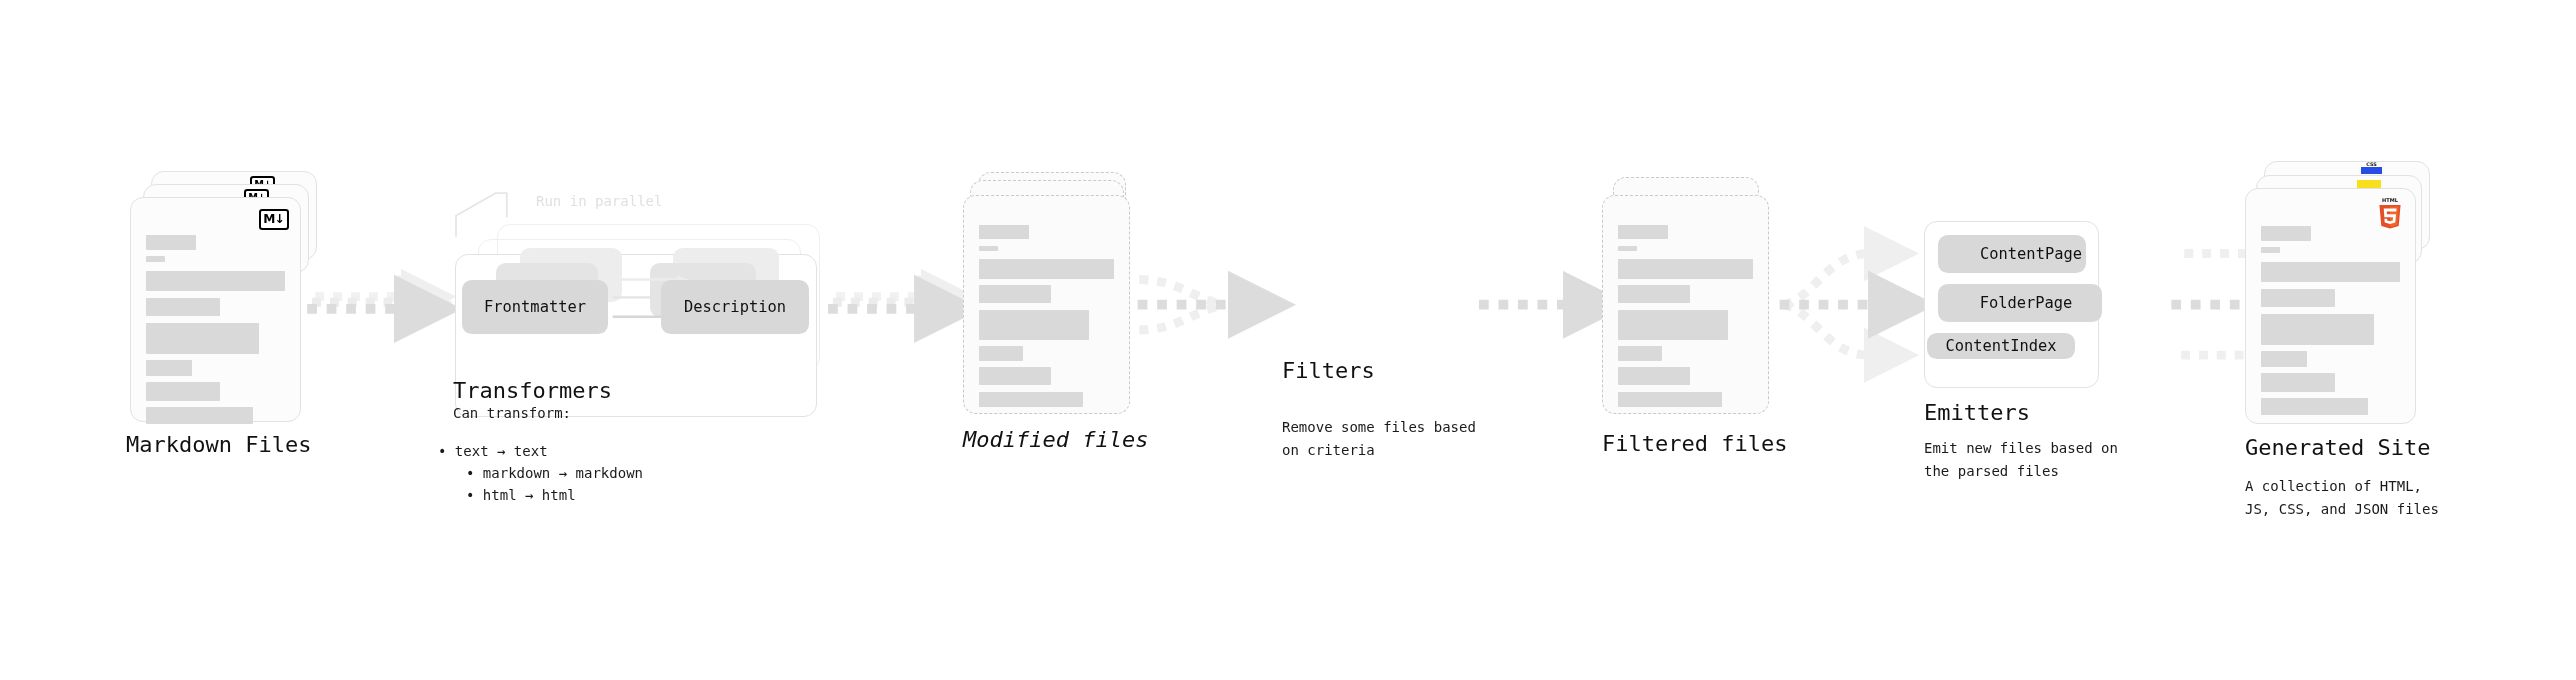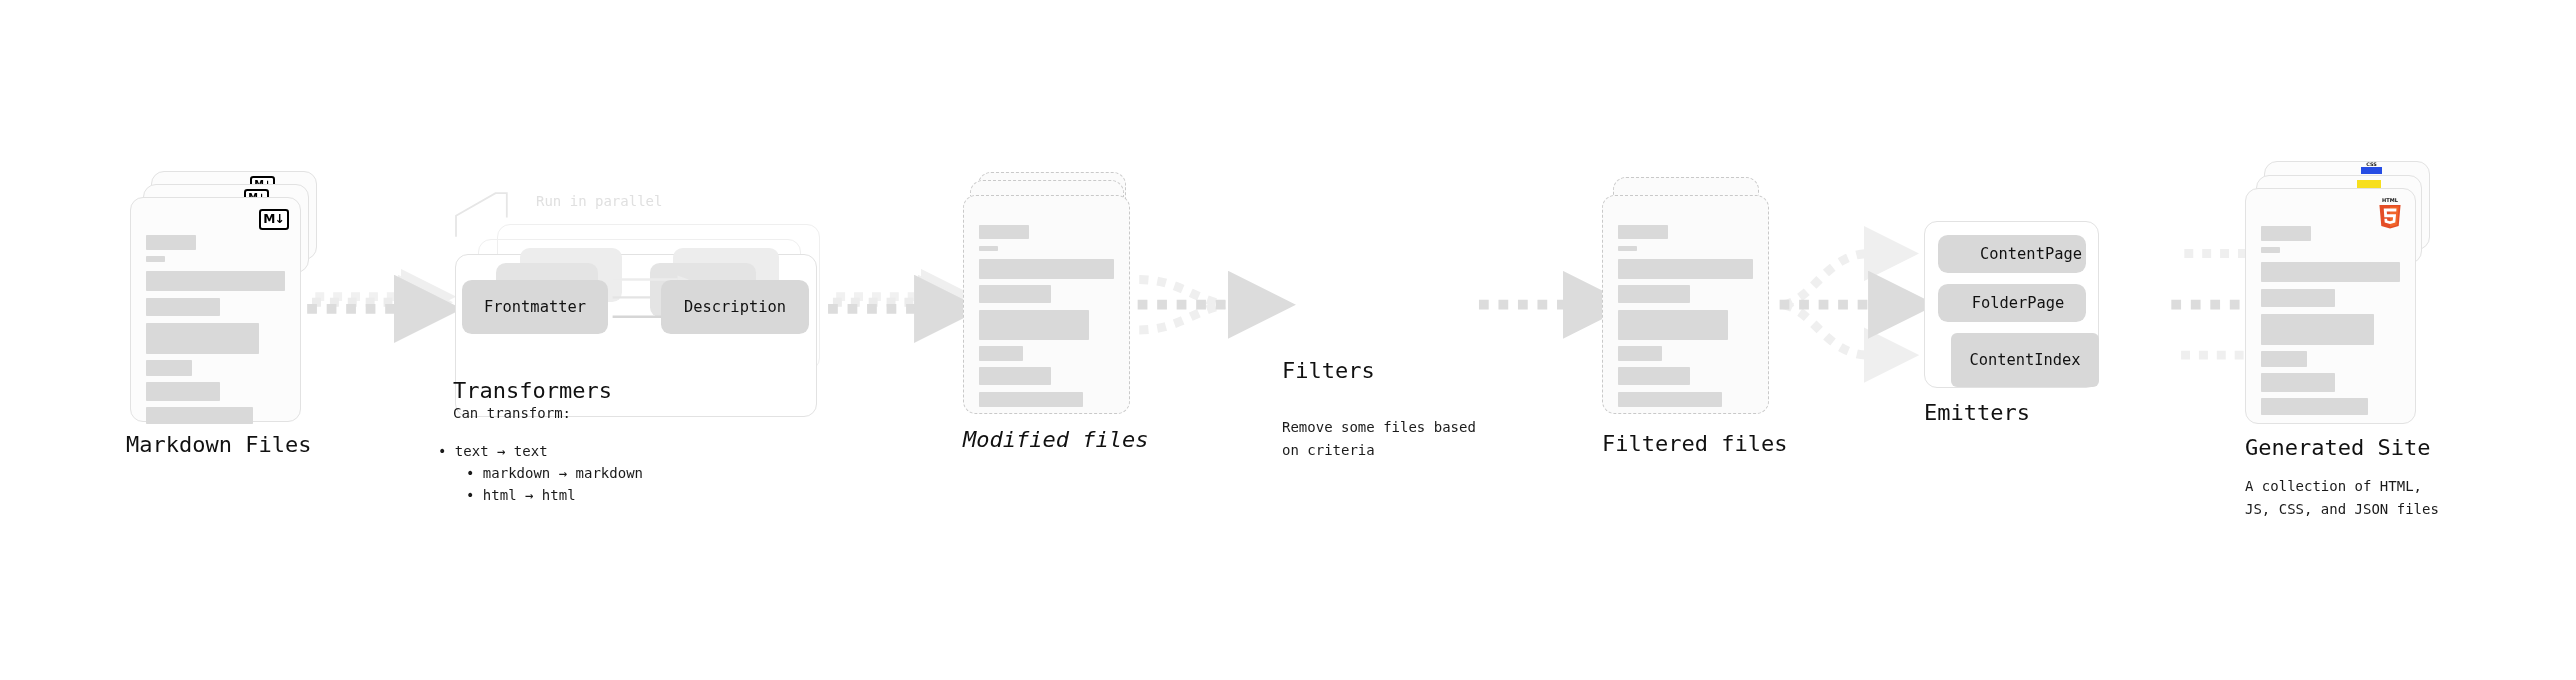--- a/index.html
+++ b/index.html
@@ -293,24 +293,26 @@
         <div class="doc-line" style="width:33%;   height:14.6px;"></div>
         <div class="doc-line" style="width:53%;   height:18px;"></div>
         <div class="doc-line" style="width:77%;   height:15.4px;"></div>
       </div>
     </div>
   </div>
   <div class="title" style="left:1602px; top:431px;">Filtered files</div>
 
   <div class="panel" style="left:1924px; top:221px; width:175px; height:167px;">
     <div class="pill" style="left:13px; top:13px; width:148px; height:38px;padding-left:38px;">ContentPage</div>
-    <div class="pill" style="left:13px; top:62px; width:148px; height:38px;padding-left:12px;">FolderPage</div>
-    <div class="pill" style="left:26px; top:111px; width:148px; height:54px;border-radius:6px;">ContentIndex</div>
+    <div class="pill" style="left:13px; top:62px; width:164px; height:38px;padding-left:12px;">FolderPage</div>
+    <div class="pill" style="left:2px; top:111px; width:148px; height:26px;">ContentIndex</div>
   </div>
   <div class="title" style="left:1924px; top:400px;">Emitters</div>
+  <div class="caption" style="left:1924px; top:437px;">Emit new files based on
+the parsed files</div>
 
   <div class="doc-stack">
     <div class="doc-card ghost" style="left:2264px; top:161px; width:166px; height:89px;"></div>
     <div class="badge" style="left:2361px; top:167px;">
       <div class="css-badge-txt">CSS</div>
       <div class="css-badge"></div>
     </div>
 
     <div class="doc-card ghost" style="left:2256px; top:175px; width:166px; height:89px;"></div>
     <div class="badge js-badge" style="left:2357px; top:180px;"></div>

